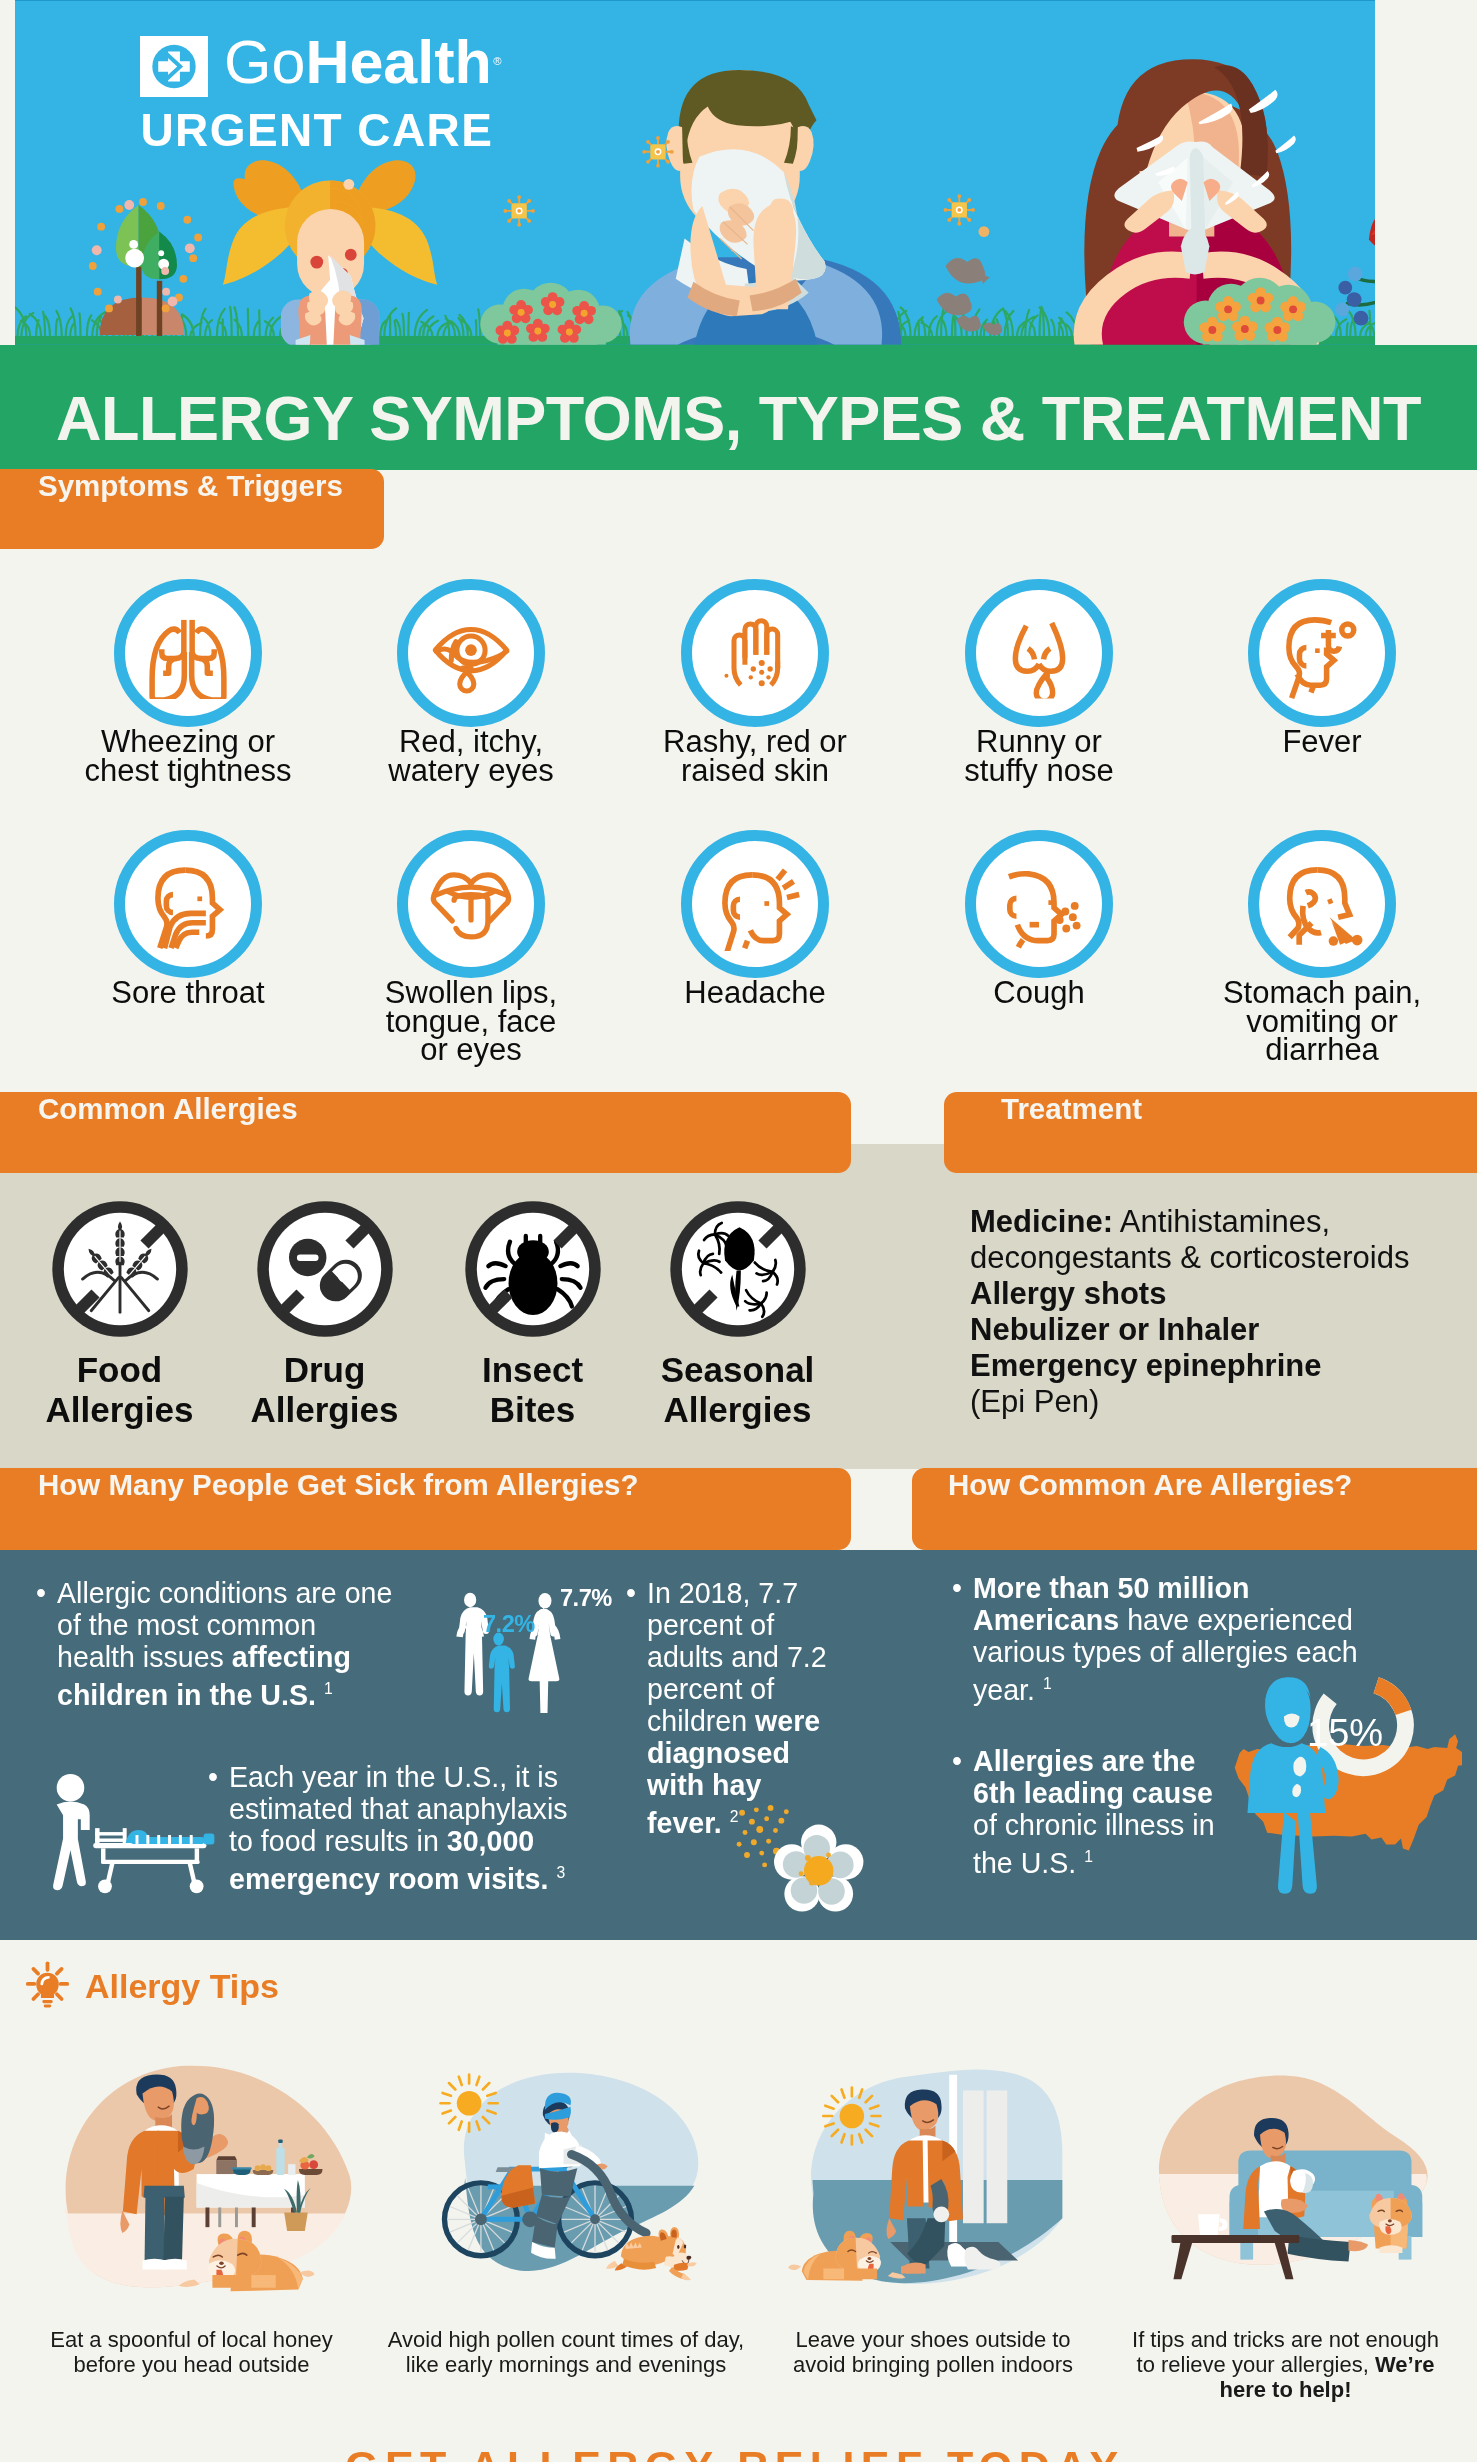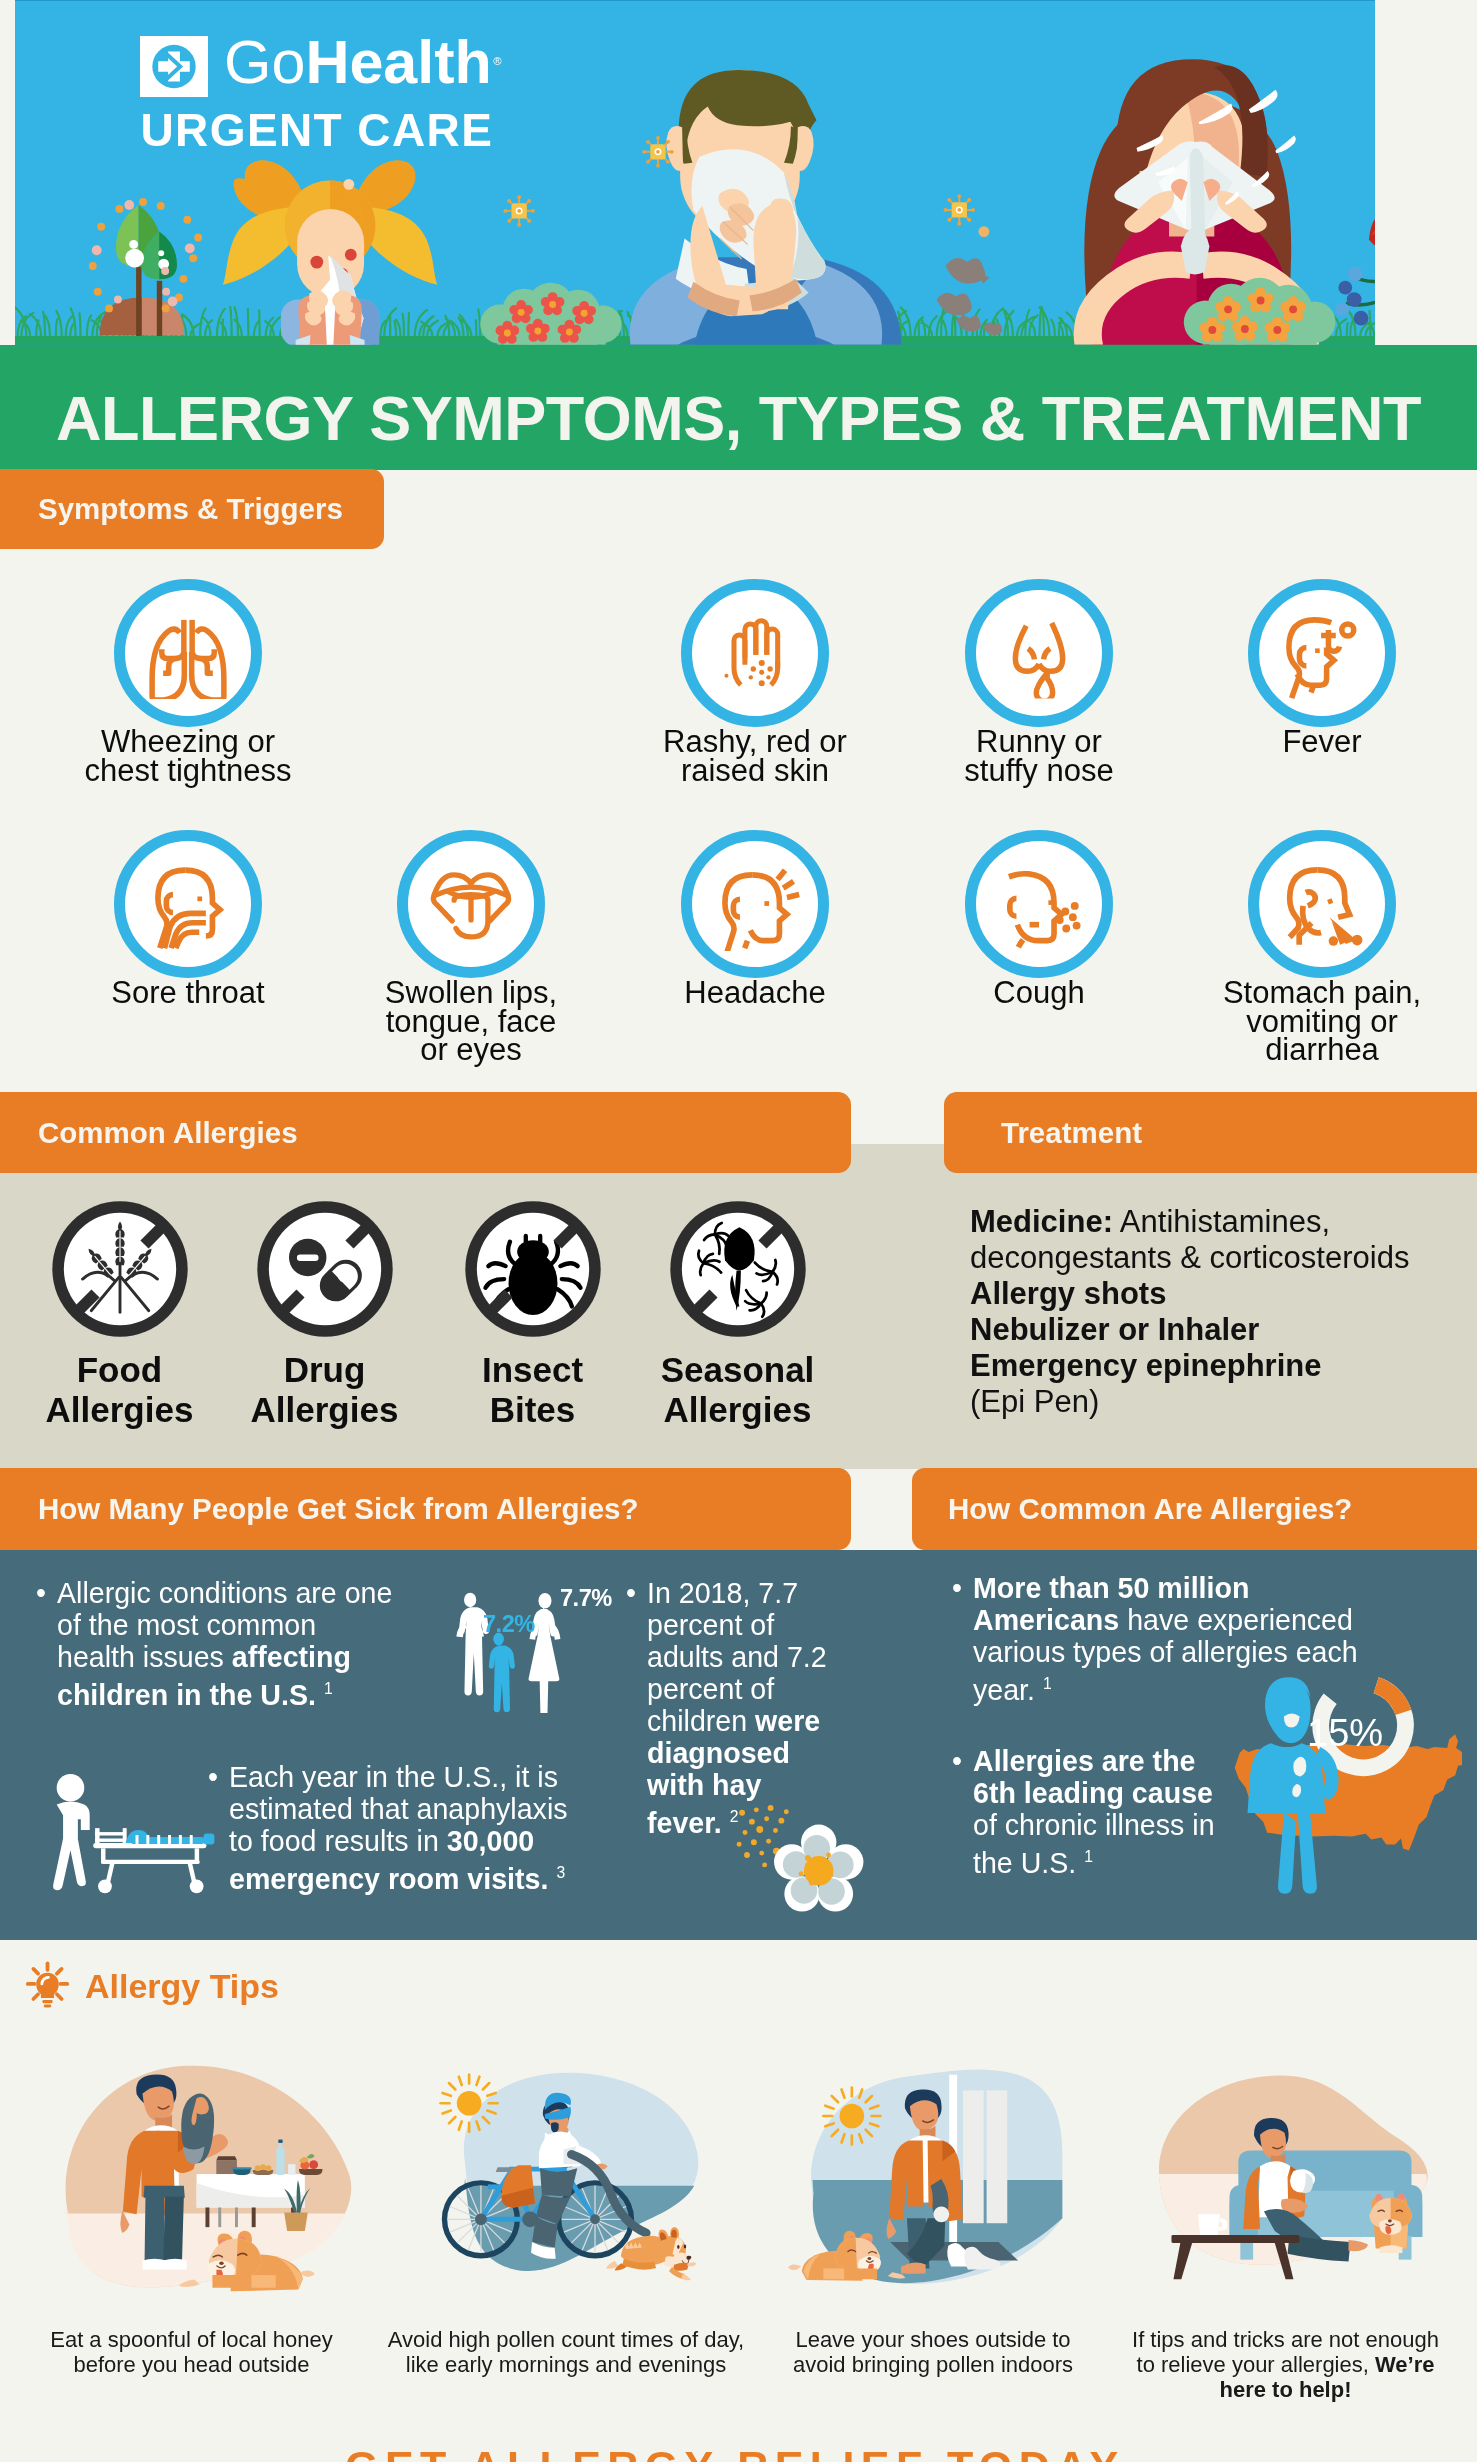--- a/index.html
+++ b/index.html
@@ -16,21 +16,21 @@
   .logo-word b{font-weight:700}
   .logo-reg{font-size:11.3px;vertical-align:super;position:relative;top:2.5px;left:1.5px}
   .logo-sub{position:absolute;left:0.5px;top:71px;color:#fff;font-weight:700;font-size:46px;line-height:46px;letter-spacing:1.4px;white-space:nowrap}
 
   .greenband{position:absolute;left:0;top:345px;width:1477px;height:125px;background:#23a565}
   .hero-title{position:absolute;left:0;top:387px;width:1477px;text-align:center;color:#f4f4ef;
      font-weight:700;font-size:63px;letter-spacing:-0.5px;line-height:63px}
 
   
   .pill{position:absolute;background:#e87d25;border-top-right-radius:12.8px;border-bottom-right-radius:12.8px;
-        color:#f7f5f0;font-weight:700;display:flex;align-items:center}
+        color:#f7f5f0;font-weight:700;display:flex;}
   .pill span{display:block;white-space:nowrap}
 
   
   .sym{position:absolute;width:284px;margin-left:-65px;text-align:center}
   .sym .circ{width:148px;height:148px;border-radius:50%;background:#fff;border:11.3px solid #33b4e5;margin:0 auto;position:relative}
   .sym .circ svg{position:absolute;left:50%;top:50%;transform:translate(-50%,-50%)}
   .sym .cap{margin-top:1px;font-weight:400;font-size:31px;line-height:28.6px;color:#0d0d0d;white-space:pre-line}
 
   
   .beige{position:absolute;left:0;width:1477px;background:#d8d7c8}
@@ -585,20 +585,36 @@
         <path d="M41 28 q-5 -7 -12 -2 q-18 13 -18 52 v19 q0 4 4 4 h9 q22 -3 22 -27 v-25"></path>
 
         <path d="M59 28 q5 -7 12 -2 q18 13 18 52 v19 q0 4 -4 4 h-9 q-22 -3 -22 -27 v-25"></path>
       </g>
     </svg>
   </div>
   <div class="cap">Wheezing or
 chest tightness</div>
 </div>
 
+<div class="sym" style="left:394px;top:579px">
+  <div class="circ">
+    <svg width="94" height="94" viewBox="0 0 100 100">
+      <g fill="none" stroke="#e87d25" stroke-width="5.4" stroke-linecap="round" stroke-linejoin="round">
+        <path d="M12 47 q18 -22 38 -22 q20 0 38 22 q-18 22 -38 22 q-20 0 -38 -22z"></path>
+        <circle cx="50" cy="47" r="15"></circle>
+        <path d="M34 38 q-5 8 -5 20"></path>
+        <path d="M13 48 q12 -6 20 4 q10 12 34 6 q14 -4 21 -10"></path>
+        <path d="M43 66 q-12 10 -12 17 a7.5 7.5 0 0 0 15 0 q0 -7 -12 -17z" transform="translate(7,0)"></path>
+      </g>
+      <circle cx="50" cy="47" r="6.2" fill="#e87d25"></circle>
+    </svg>
+  </div>
+  <div class="cap">Red, itchy,
+watery eyes</div>
+</div>
 
 <div class="sym" style="left:678px;top:579px">
   <div class="circ">
     <svg width="84" height="84" viewBox="0 0 100 100">
       <g fill="none" stroke="#e87d25" stroke-width="6" stroke-linecap="butt">
         <path d="M38 56 V22 a6.5 6.5 0 0 1 13 0 v30"></path>
         <path d="M51 52 V18 a6.5 6.5 0 0 1 13 0 v34"></path>
         <path d="M64 52 V28 a6.5 6.5 0 0 1 13 0 v40"></path>
         <path d="M38 64 V35 a6.5 6.5 0 0 0 -13 0 v33 q0 12 8 20"></path>
         <path d="M77 60 v8 q0 12 -8 20"></path>

